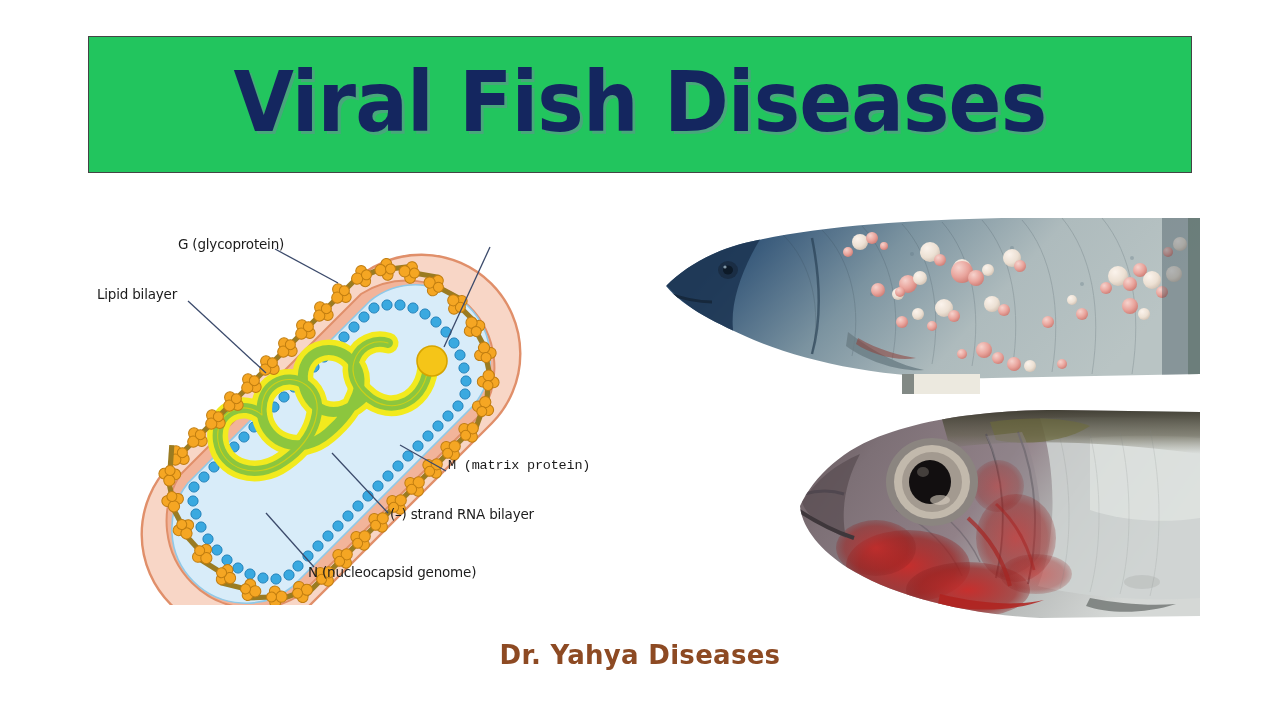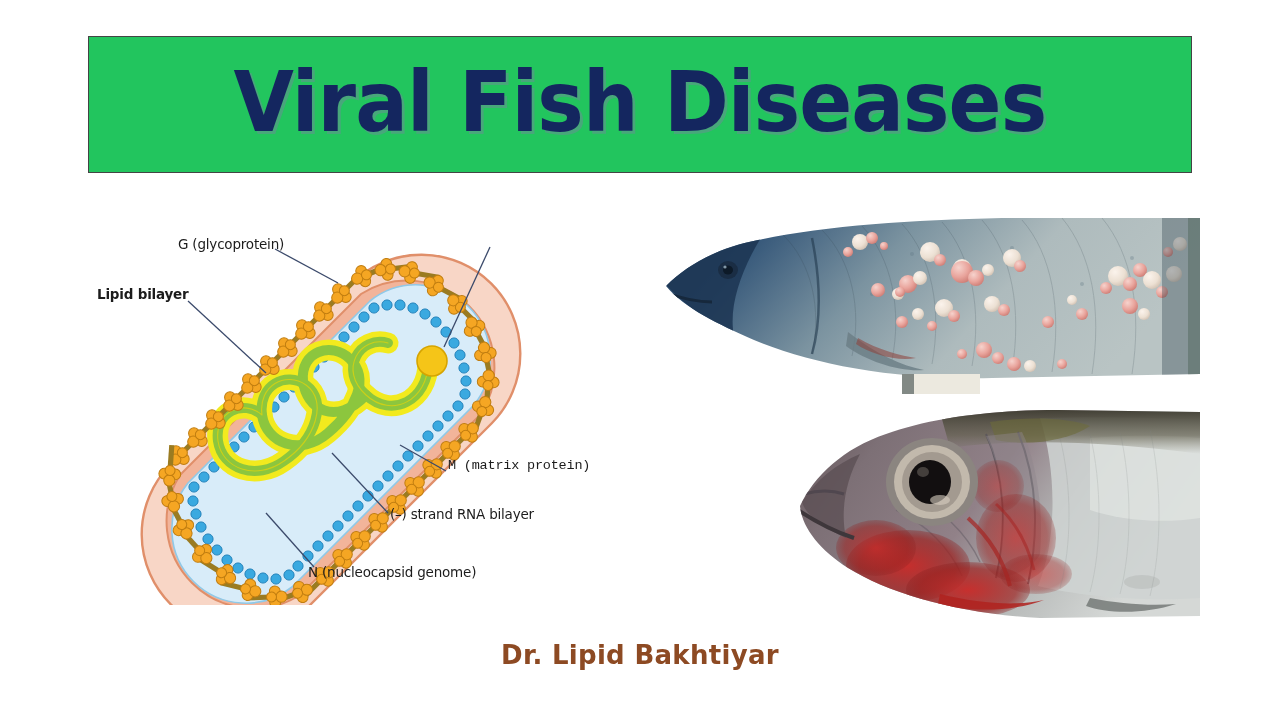--- a/index.html
+++ b/index.html
@@ -56,21 +56,21 @@
     position: absolute;
     font-family: "DejaVu Sans", sans-serif;
     font-size: 13.5px;
     color: #1c1c1c;
     white-space: nowrap;
     letter-spacing: -0.2px;
   }
   .diag-label.two-line { line-height: 1.25; }
 
   #label-g          { left: 108px;  top: 41px; }
-  #label-lipid      { left: 27px;  top: 91px; font-weight: bold; }
+  #label-lipid      { left: 27px;  top: 91px; }
   #label-lp         { left: 406px; top: 22px; }
   #label-m          { left: 378px; top: 263px; font-family: Liberation Mono, monospace; }
   #label-rna        { left: 320px; top: 311px; }
   #label-n          { left: 238px; top: 369px; }
 
   
   .photo {
     position: absolute;
     overflow: hidden;
   }
@@ -578,13 +578,13 @@
       <g opacity="0.2" stroke="#7f8683" stroke-width="0.9" fill="none">
         <path d="M 270 40 C 282 88 282 148 270 190"></path>
         <path d="M 300 36 C 312 86 312 150 300 194"></path>
         <path d="M 330 34 C 342 86 342 150 330 196"></path>
         <path d="M 360 32 C 372 86 372 150 360 198"></path>
       </g>
     </g>
   </svg>
 </div>
 
-<div id="author-credit">Dr. Lipid Bakhtiyar</div>
+<div id="author-credit">Dr. Yahya Diseases</div>
 
 </body></html>

